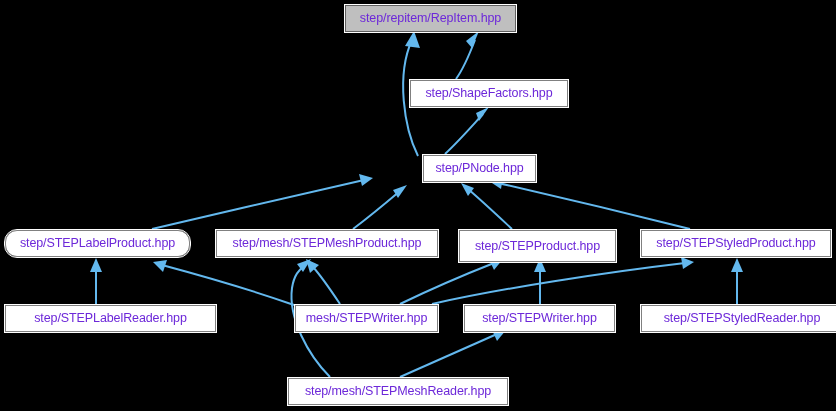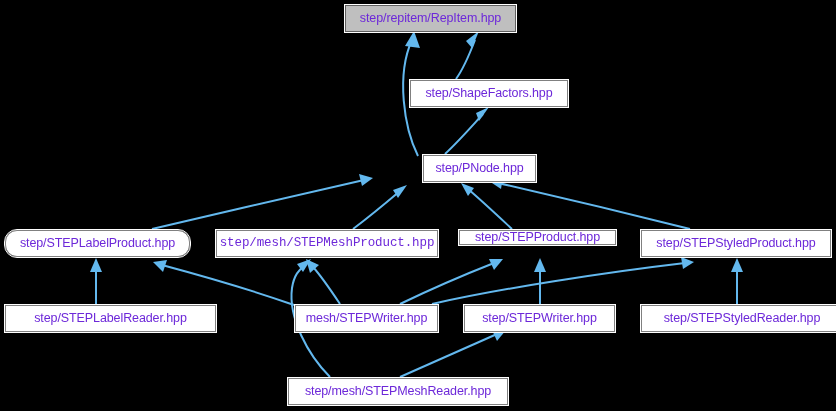--- a/index.html
+++ b/index.html
@@ -90,24 +90,24 @@
     </div>
     <div class="node" style="left: 410px; top: 80px; width: 158px; height: 27px;">
       <span class="node-label">step/ShapeFactors.hpp</span>
     </div>
     <div class="node" style="left: 375px; top: 155px; width: 113px; height: 27px; margin-left: 48px;">
       <span class="node-label">step/PNode.hpp</span>
     </div>
     <div class="node" style="left: 5px; top: 230px; width: 185px; height: 27px; border-radius: 12px;">
       <span class="node-label">step/STEPLabelProduct.hpp</span>
     </div>
-    <div class="node" style="left: 216px; top: 230px; width: 222px; height: 27px; font-family: Liberation Mono, monospace;">
+    <div class="node" style="left: 216px; top: 230px; width: 222px; height: 27px;">
       <span class="node-label">step/mesh/STEPMeshProduct.hpp</span>
     </div>
-    <div class="node" style="left: 459px; top: 230px; width: 157px; height: 15px;">
+    <div class="node" style="left: 459px; top: 230px; width: 157px; height: 32px;">
       <span class="node-label">step/STEPProduct.hpp</span>
     </div>
     <div class="node" style="left: 641px; top: 230px; width: 190px; height: 27px;">
       <span class="node-label">step/STEPStyledProduct.hpp</span>
     </div>
     <div class="node" style="left: 5px; top: 305px; width: 211px; height: 27px;">
       <span class="node-label">step/STEPLabelReader.hpp</span>
     </div>
     <div class="node" style="left: 295px; top: 305px; width: 143px; height: 27px;">
       <span class="node-label">mesh/STEPWriter.hpp</span>

